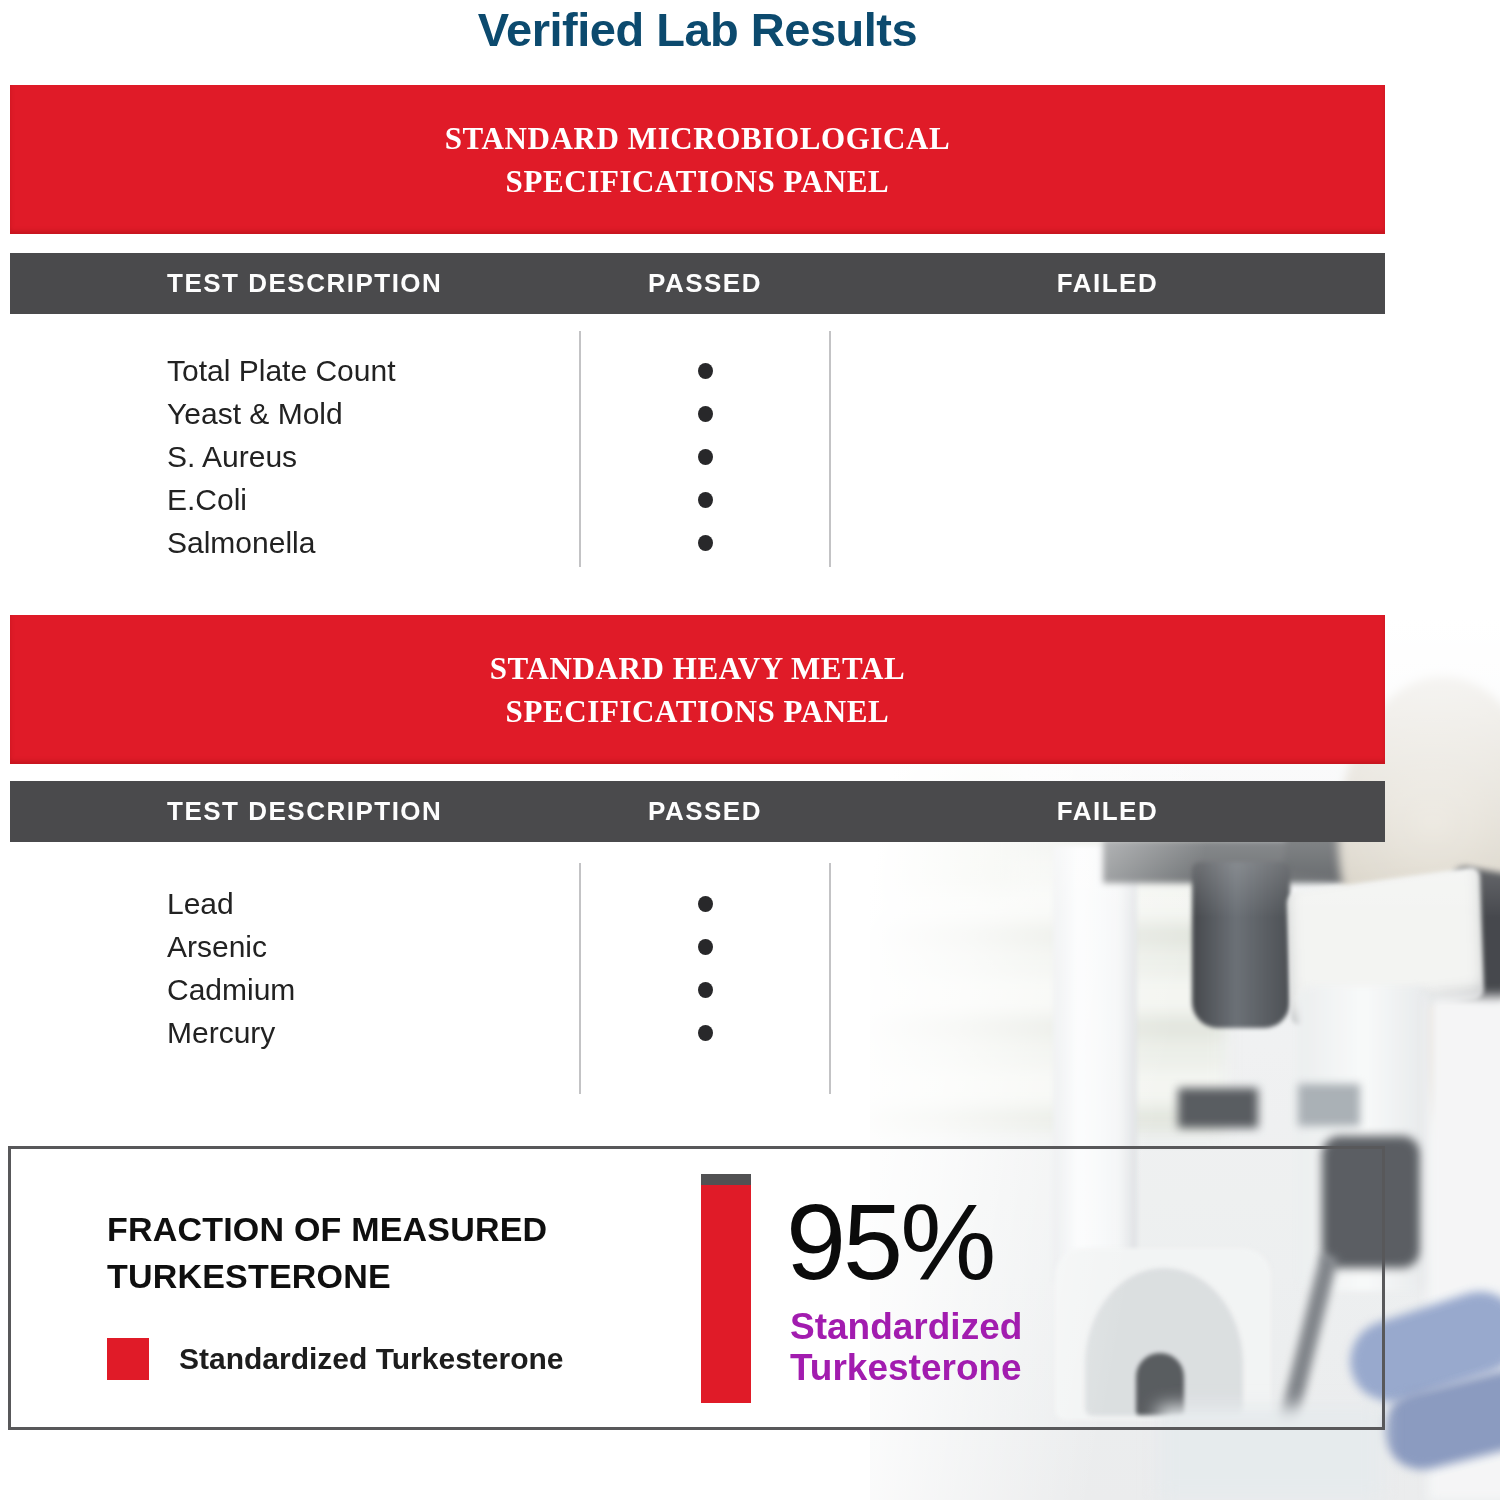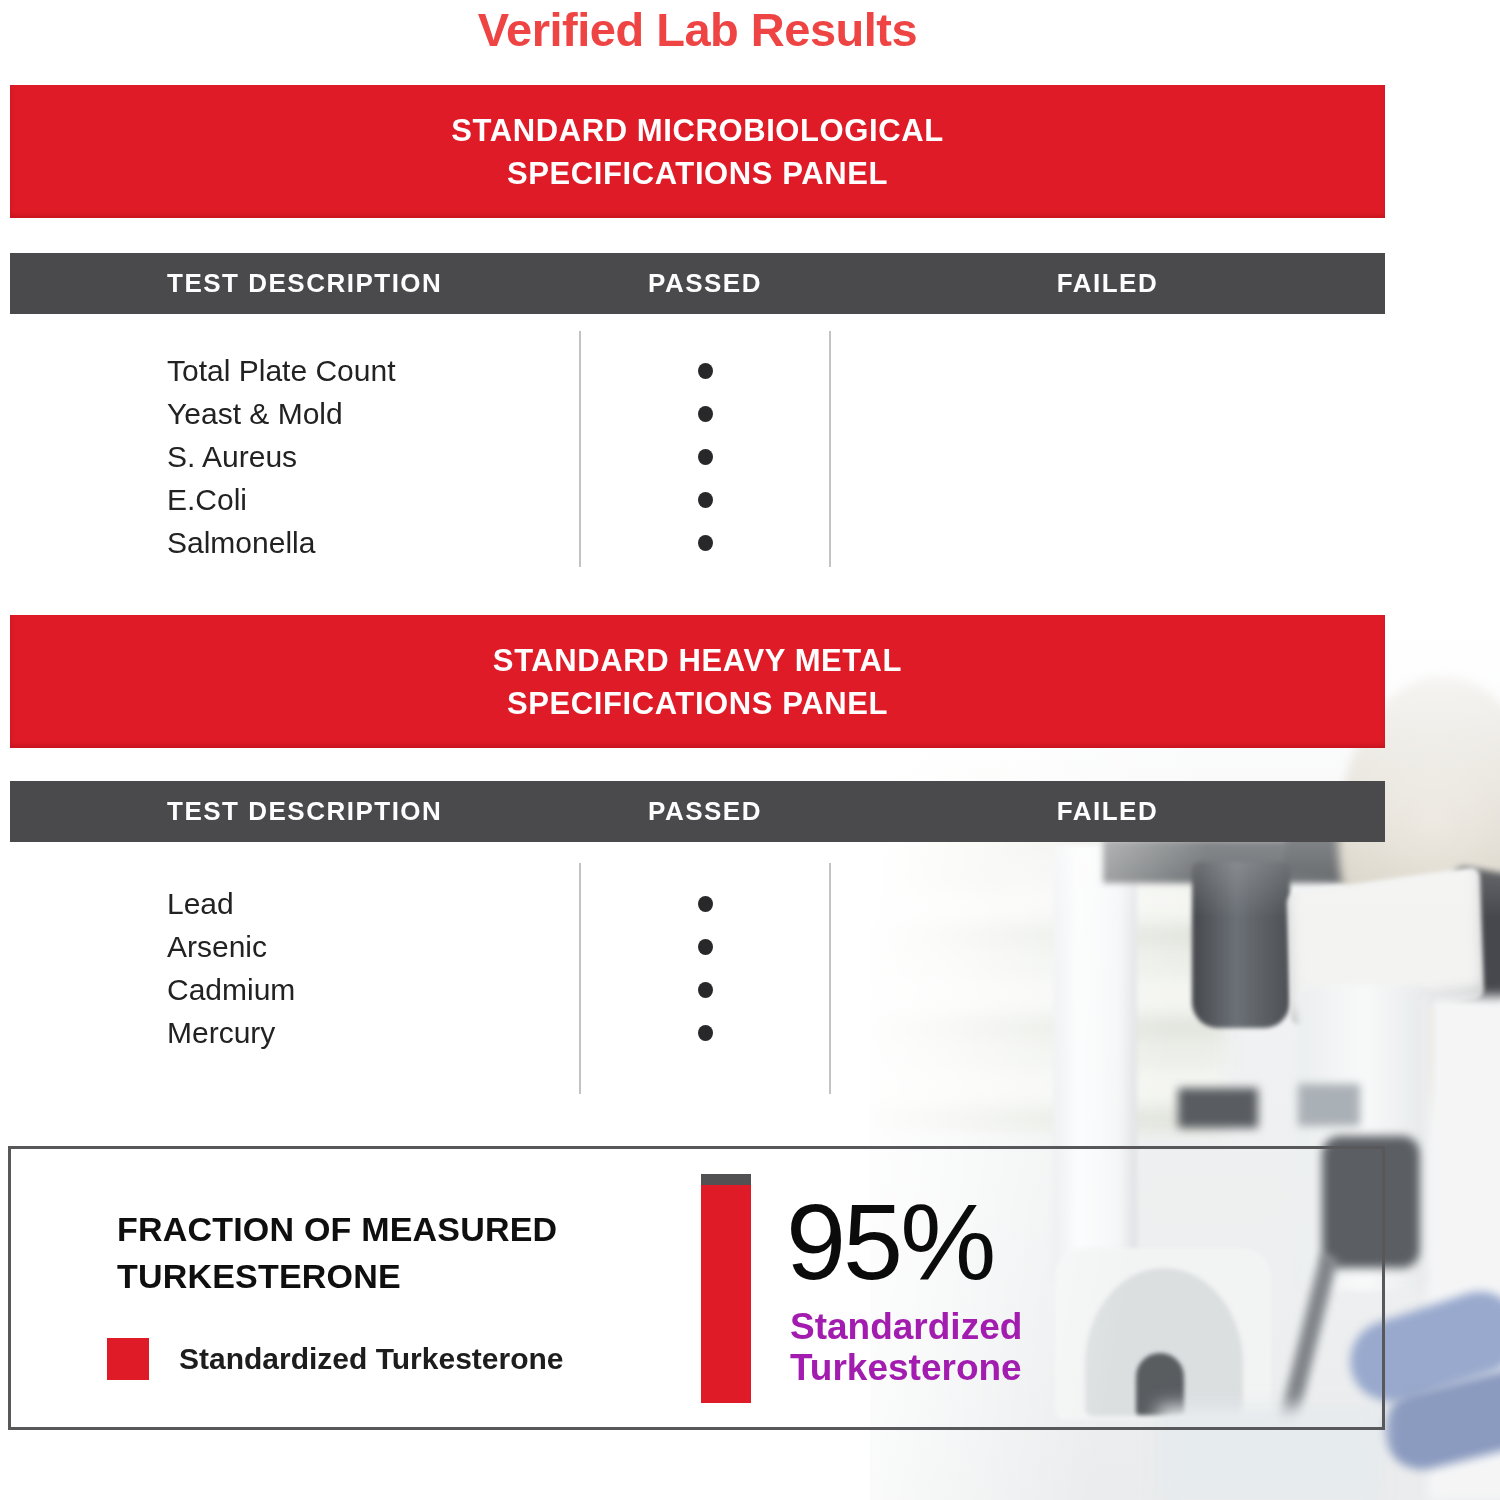--- a/index.html
+++ b/index.html
@@ -70,29 +70,30 @@
   .glassware{left:288px;top:788px;width:225px;height:95px;background:#e2e7ea;filter:blur(9px);}
   .fade-top{left:0;top:0;width:100%;height:100%;
     background:linear-gradient(180deg,#ffffff 0%,rgba(255,255,255,.65) 12%,rgba(255,255,255,0) 34%);}
   .fade-left{left:0;top:0;width:100%;height:100%;
     background:linear-gradient(100deg,#ffffff 6%,rgba(255,255,255,.75) 20%,rgba(255,255,255,0) 48%);}
   .wash{left:0;top:0;width:100%;height:100%;background:rgba(255,255,255,.16);}
 
   
   .page-title{
     left:0;top:2px;width:1395px;height:56px;
-    text-align:center;font-size:47px;font-weight:bold;color:#ef4444;letter-spacing:-.5px;
+    text-align:center;font-size:47px;font-weight:bold;color:#0c4a6e;letter-spacing:-.5px;
   }
   .banner{
-    left:10px;width:1375px;height:133px;
+    left:10px;width:1375px;height:149px;
     background:var(--red);
     display:flex;flex-direction:column;align-items:center;justify-content:center;
     color:#ffffff;font-weight:bold;font-size:31px;line-height:43px;letter-spacing:.6px;
     text-align:center;
     box-shadow:inset 0 -3px 4px rgba(120,0,0,.25);
+    font-family:Liberation Serif, serif;
   }
   .banner-1{top:85px;}
   .banner-2{top:615px;}
   .thead{
     left:10px;width:1375px;height:61px;
     background:var(--dark-gray);
     display:grid;grid-template-columns:570px 250px 1fr;align-items:center;
     color:#fdfdfd;font-weight:bold;font-size:26px;letter-spacing:1.5px;
   }
   .thead-1{top:253px;}
@@ -115,21 +116,21 @@
   .div-2b{left:829px;top:863px;height:231px;}
 
   
   .fraction-box{
     left:8px;top:1146px;width:1377px;height:284px;
     border:3px solid var(--box-border);
     background:transparent;
   }
   .fraction-heading{
     left:107px;top:1206px;
-    font-size:34px;font-weight:bold;line-height:47px;color:#0f0f0f;letter-spacing:.2px;margin-left:10px;
+    font-size:34px;font-weight:bold;line-height:47px;color:#0f0f0f;letter-spacing:.2px;
   }
   .legend{left:107px;top:1338px;display:flex;align-items:center;}
   .legend-swatch{width:42px;height:42px;background:var(--red);}
   .legend-label{margin-left:30px;font-size:30px;font-weight:bold;color:#1d1d1d;}
   .fraction-bar{
     left:701px;top:1174px;width:50px;height:229px;
     display:flex;flex-direction:column;
   }
   .bar-remainder{background:var(--remainder);}
   .bar-fill{background:var(--red);}

